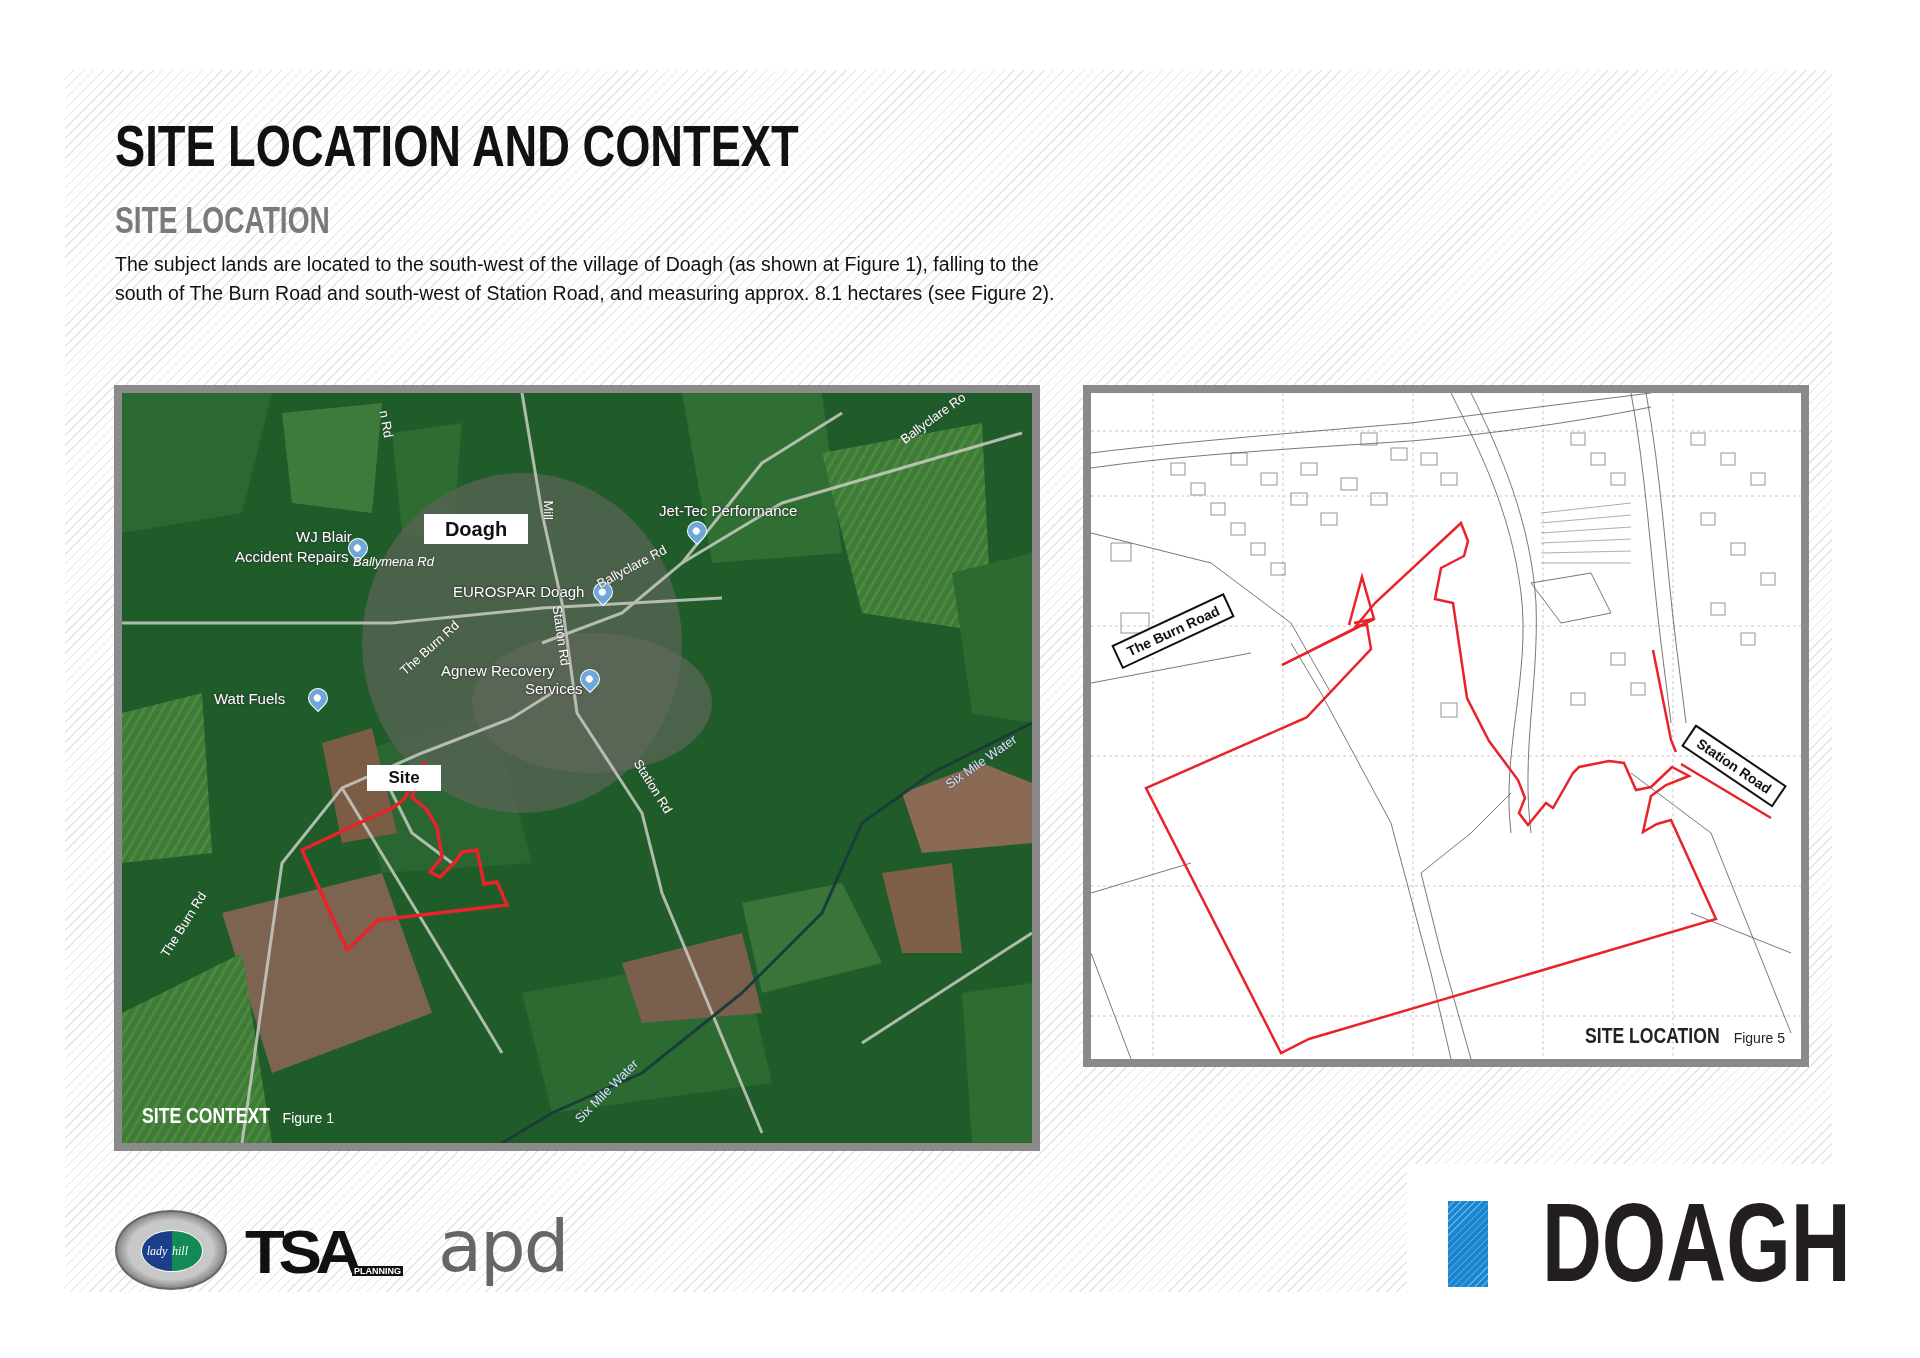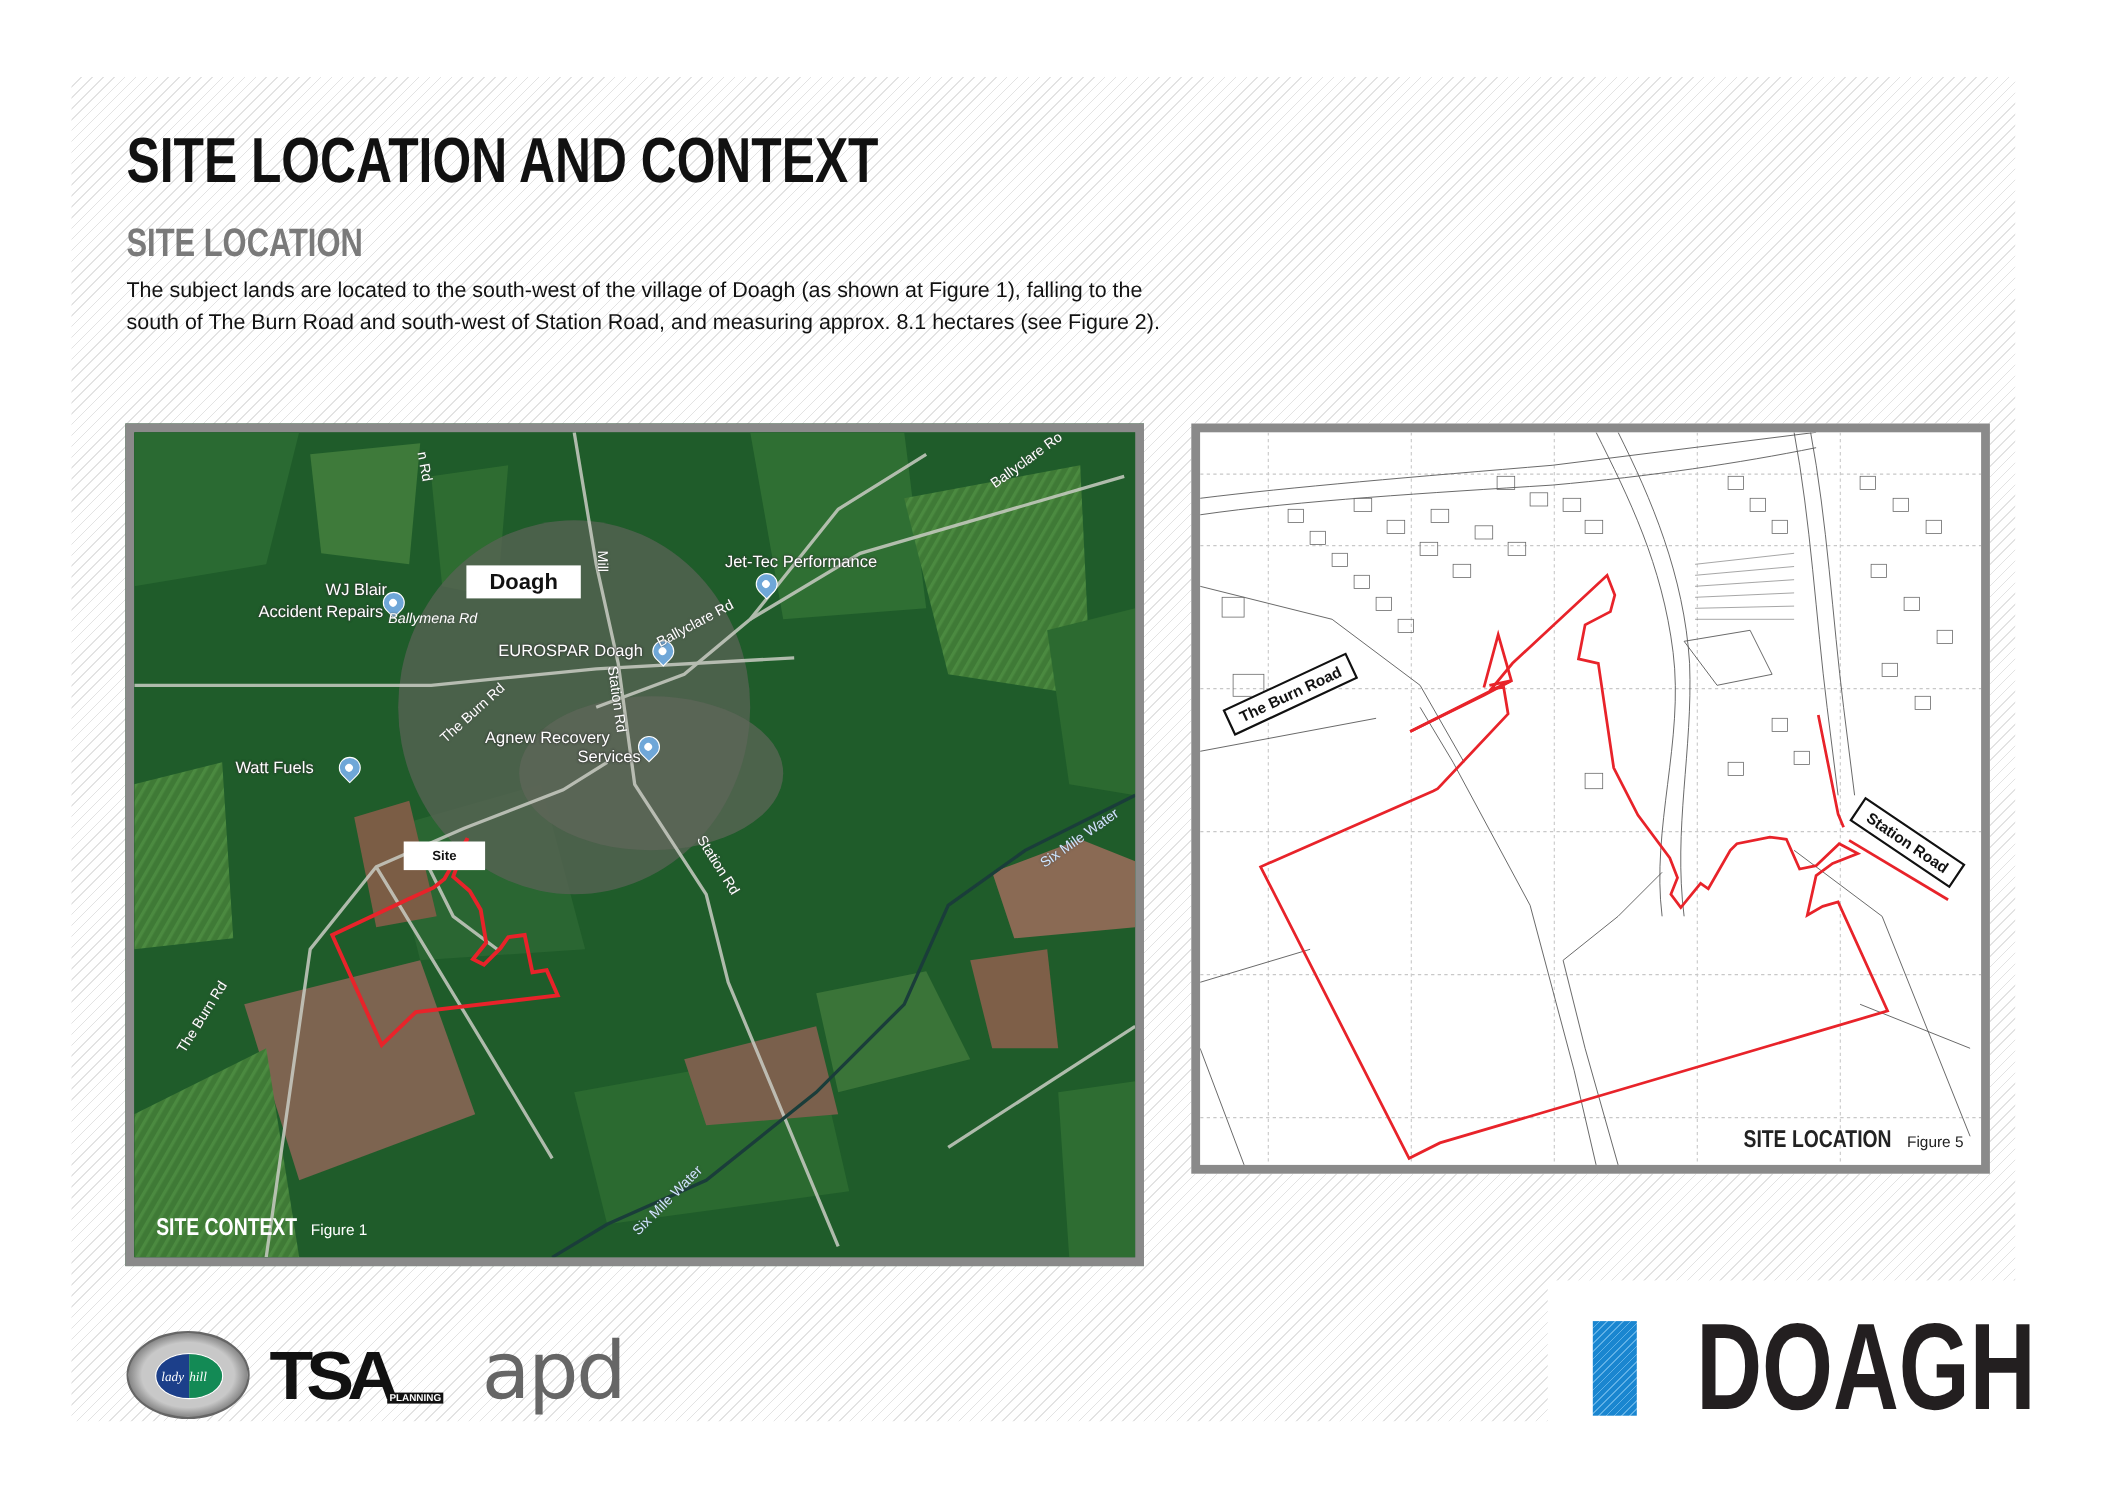--- a/index.html
+++ b/index.html
@@ -93,21 +93,21 @@
       <path d="M740,650 L910,540"></path>
       <path d="M220,395 L320,560 L380,660"></path>
     </g>
 
     <path d="M910,330 L810,380 L740,430 L700,520 L620,600 L520,680 L430,720 L380,750" stroke="#1a3d3a" stroke-width="3" fill="none"></path>
 
     <polygon points="303,369 290,404 305,417 315,434 320,464 308,479 318,484 333,469 340,459 355,457 362,491 375,489 385,512 256,527 225,557 180,457 248,425 272,414 282,406" fill="none" stroke="#e8232a" stroke-width="3.5"></polygon>
   </svg>
 
   <div class="map-box" style="left:302px; top:121px; width:104px; height:30px; line-height:30px; font-size:20px;">Doagh</div>
-  <div class="map-box" style="left:245px; top:372px; width:74px; height:26px; line-height:26px; font-size:12px;">Site</div>
+  <div class="map-box" style="left:245px; top:372px; width:74px; height:26px; line-height:26px; font-size:17px;">Site</div>
 
   <div class="map-label" style="left:174px; top:135px;">WJ Blair</div>
   <div class="map-label" style="left:113px; top:155px;">Accident Repairs</div>
   <div class="pin" style="left:226px; top:145px;"></div>
 
   <div class="map-label" style="left:537px; top:109px;">Jet-Tec Performance</div>
   <div class="pin" style="left:565px; top:128px;"></div>
 
   <div class="map-label" style="left:331px; top:190px;">EUROSPAR Doagh</div>
   <div class="pin" style="left:471px; top:189px;"></div>

